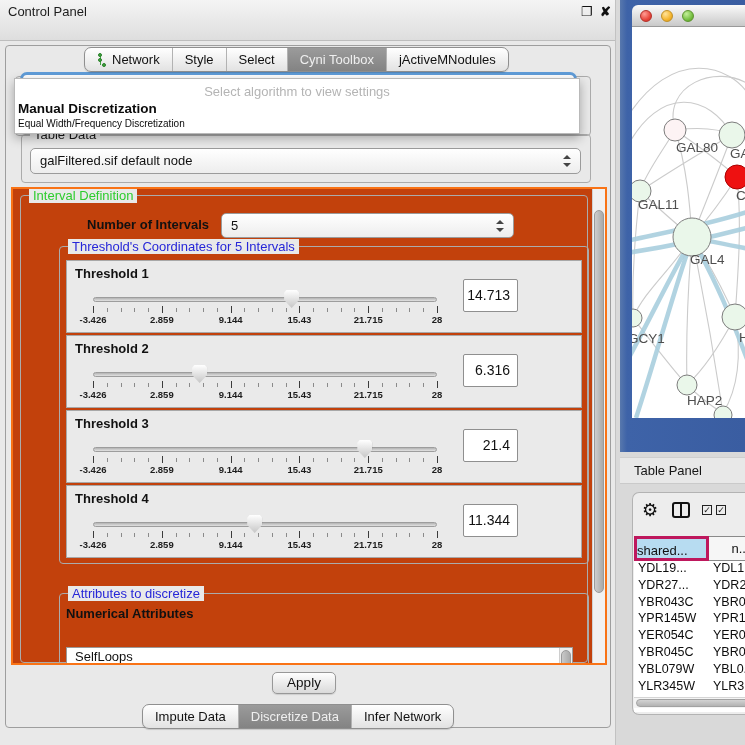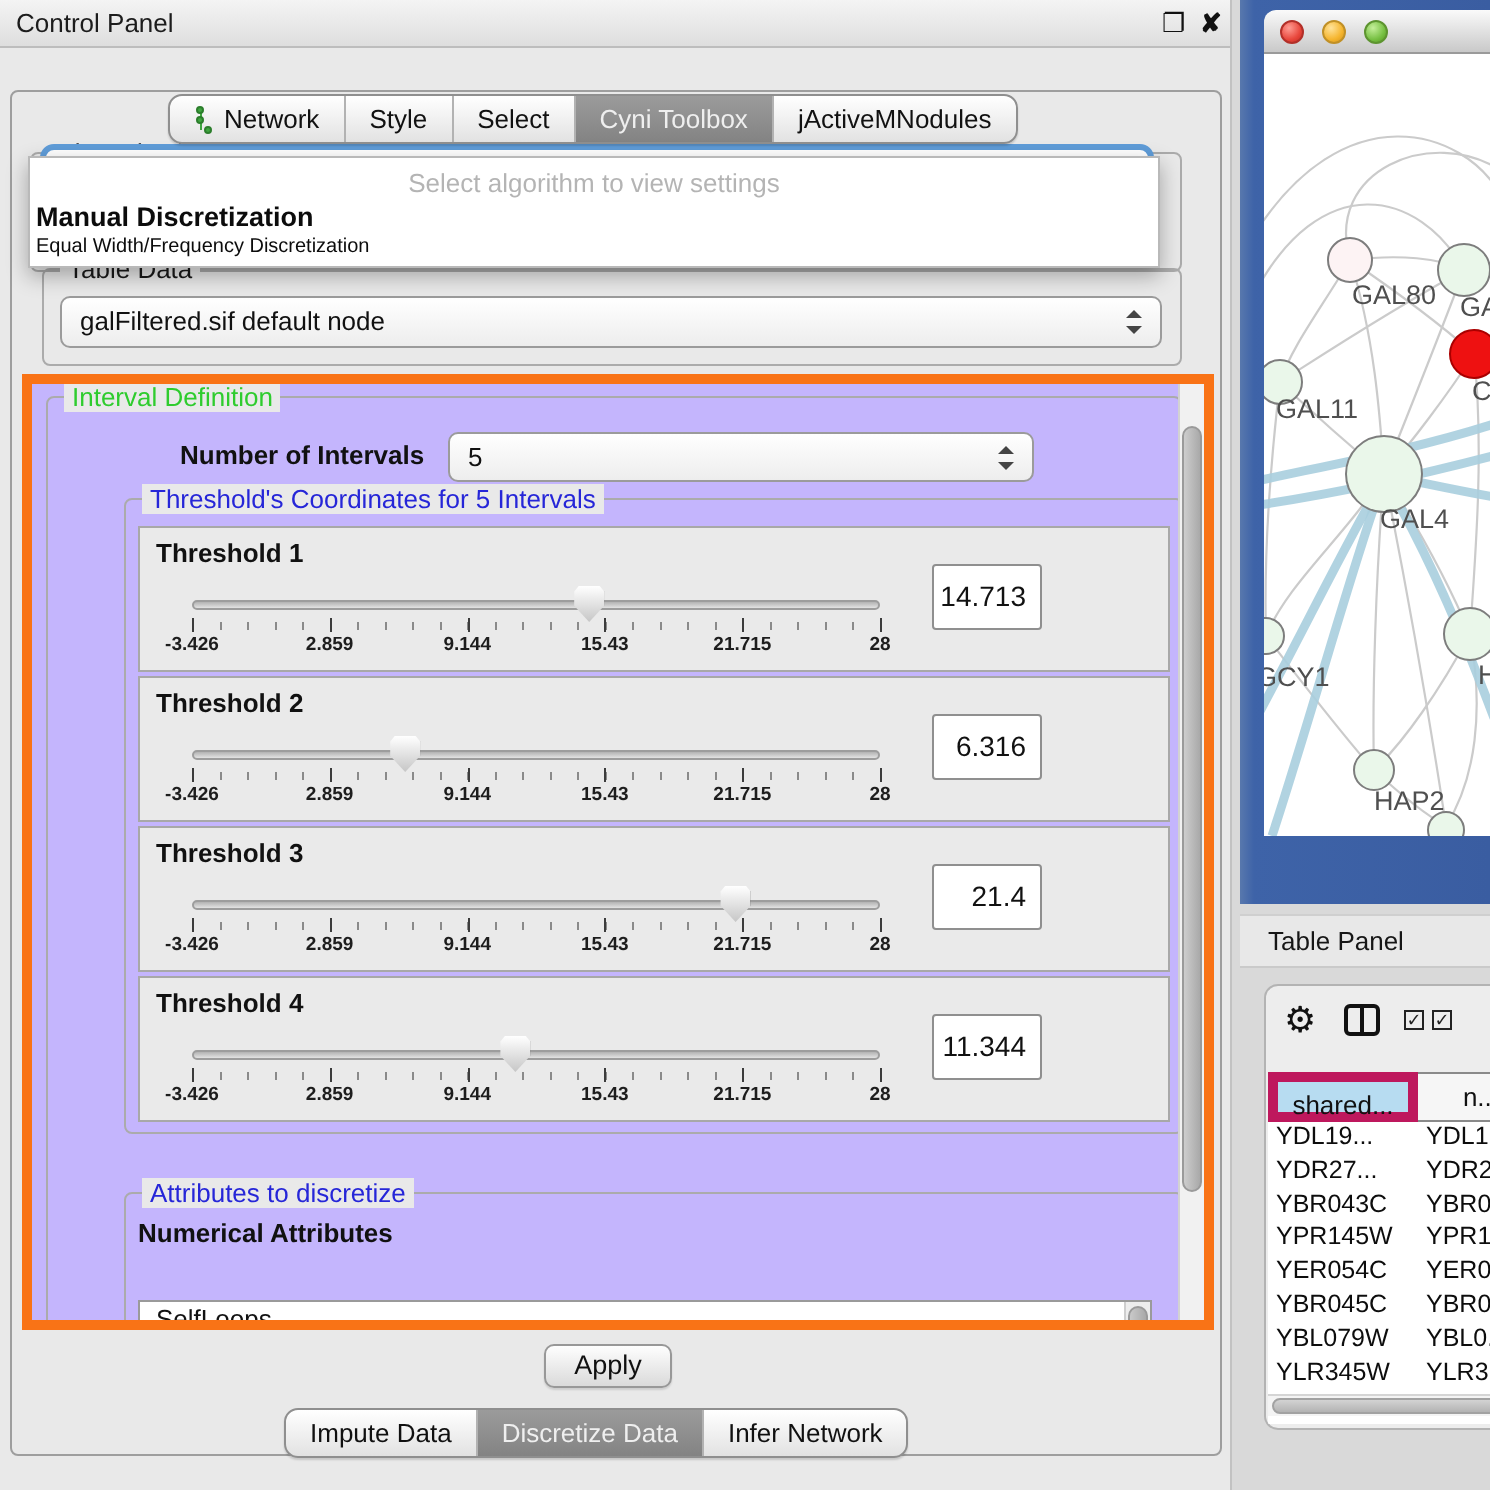--- a/index.html
+++ b/index.html
@@ -2,21 +2,21 @@
 <html><head>
 <meta charset="utf-8">
 <style>
   * { margin:0; padding:0; box-sizing:border-box; }
   html,body { width:745px; height:745px; }
   body { font-family:"Liberation Sans", sans-serif; background:#d9d9d9; position:relative; overflow:hidden; }
   .stage { position:absolute; inset:0; width:745px; height:745px; }
 
   
   .left-window { position:absolute; left:0; top:0; width:616px; height:745px; background:#e9e9e9; border-right:1px solid #c2c2c2; }
-  .titlebar { position:absolute; left:0; top:0; width:100%; height:24px; background:linear-gradient(#f4f4f4,#dedede); border-bottom:1px solid #bdbdbd; }
+  .titlebar { position:absolute; left:0; top:0; width:100%; height:41px; background:linear-gradient(#f4f4f4,#dedede); border-bottom:1px solid #bdbdbd; }
   .titlebar .t { position:absolute; left:8px; top:4px; font-size:13px; color:#1c1c1c; }
   .win-btn { position:absolute; top:4px; font-size:13px; font-weight:bold; color:#111; cursor:default; }
   .win-btn.min { left:581px; font-weight:normal; }
   .win-btn.close { left:600px; }
 
   
   .seg { position:absolute; display:inline-flex; border:1px solid #8f8f8f; border-radius:7px; overflow:hidden;
          background:linear-gradient(#ffffff,#e2e2e2); box-shadow:0 1px 1px rgba(0,0,0,.15); height:25px; }
   .seg .tab { padding:0 12px; line-height:23px; font-size:13px; color:#111; border-left:1px solid #b2b2b2; white-space:nowrap; display:flex; align-items:center; gap:5px; }
   .seg .tab:first-child { border-left:none; }
@@ -43,21 +43,21 @@
   .algo-combo { left:14px; top:26px; width:557px; height:24px; border:3px solid #5f9cd8; border-radius:7px; background:#fff; position:absolute; }
 
   .popup { position:absolute; left:8px; top:32px; width:566px; height:56px; background:#fff; border:1px solid #b9b9b9; box-shadow:0 4px 10px rgba(0,0,0,.30); z-index:6; }
   .popup .hint { position:absolute; left:0; right:0; top:5px; text-align:center; font-size:13px; color:#b4b4b4; }
   .popup .opt1 { position:absolute; left:3px; top:22px; font-size:13.5px; font-weight:bold; color:#0c0c0c; }
   .popup .opt2 { position:absolute; left:3px; top:39px; font-size:10px; color:#0c0c0c; }
 
   .td-group { left:15px; top:88px; width:570px; height:49px; }
   .td-combo { left:8px; top:13px; width:551px; height:26px; }
 
-  .scroll-area { position:absolute; left:5px; top:141px; width:596px; height:478px; overflow:hidden; border:5px solid #f97316; background:#c4b5fd; }
+  .scroll-area { position:absolute; left:5px; top:141px; width:596px; height:478px; overflow:hidden; border:2px solid #f97316; background:#c2410c; }
   .vscroll { position:absolute; right:0; top:0; width:13px; height:100%; background:#f1f1f1; border-left:1px solid #d2d2d2; }
   .vscroll .thumb { position:absolute; left:1px; top:21px; width:10px; height:383px; border-radius:6px; background:linear-gradient(90deg,#cdcdcd,#a9a9a9); border:1px solid #9a9a9a; }
 
   .interval-group { left:7px; top:6px; width:568px; height:468px; }
   .num-label { position:absolute; left:66px; top:21px; font-size:13px; font-weight:bold; color:#111; }
   .num-combo { left:200px; top:17px; width:293px; height:25px; }
 
   .thr-group { left:38px; top:50px; width:530px; height:318px; }
   .thr-stack { position:absolute; left:6px; top:13px; width:516px; }
   .thr-panel { position:relative; width:516px; height:73px; border:1px solid #a8a8a8; background:#eaeaea; margin-bottom:2px; }
@@ -99,21 +99,21 @@
   .tp-panel { position:absolute; left:632px; top:492px; width:113px; height:223px; background:#ededed; border:1px solid #b3b3b3; border-right:none; border-radius:7px 0 0 7px; overflow:hidden; }
   .tp-toolbar { position:absolute; left:0; top:0; width:100%; height:42px; }
   .gear-ic { position:absolute; left:9px; top:6px; font-size:18px; color:#111; }
   .split-ic { position:absolute; left:39px; top:9px; width:18px; height:16px; border:2px solid #111; border-radius:3px; }
   .split-ic::after { content:""; position:absolute; left:6px; top:0; width:2px; height:12px; background:#111; }
   .cb-ic { position:absolute; top:12px; width:10px; height:10px; border:1.4px solid #222; font-size:9px; line-height:8px; text-align:center; color:#222; }
   .cb-ic.c1 { left:69px; } .cb-ic.c2 { left:83px; }
 
   .tp-table { position:absolute; left:1px; top:43px; width:160px; }
   .tp-head { display:flex; height:25px; }
-  .tp-head .h1 { width:75px; background:#b7dcf1; border:5px solid #be185d; font-size:13px; text-align:center; line-height:23px; color:#111; }
+  .tp-head .h1 { width:75px; background:#b7dcf1; border:3px solid #be185d; font-size:13px; text-align:left; line-height:23px; color:#111; }
   .tp-head .h2 { width:64px; background:#f6f6f6; border:1px solid #8a8a8a; border-left:none; font-size:13px; text-align:center; line-height:23px; color:#111; }
   .tp-rows { background:#fff; }
   .tp-row { display:flex; height:16.8px; font-size:12.5px; color:#0d0d0d; background:#fff; }
   .tp-row .c1 { width:75px; padding-left:4px; white-space:nowrap; overflow:hidden; }
   .tp-row .c2 { width:64px; padding-left:4px; white-space:nowrap; overflow:hidden; }
   .hscroll { position:absolute; left:1px; top:204px; width:130px; height:11px; background:#f4f4f4; border-top:1px solid #d5d5d5; }
   .hscroll .thumb { position:absolute; left:2px; top:1px; width:118px; height:8px; border-radius:4px; background:linear-gradient(#d3d3d3,#b3b3b3); border:1px solid #a2a2a2; }
 
   .net-icon { display:inline-block; width:10px; height:14px; position:relative; }
   .net-icon i { position:absolute; width:4px; height:4px; border-radius:50%; background:#3fa53f; border:1px solid #2c7e2c; }

